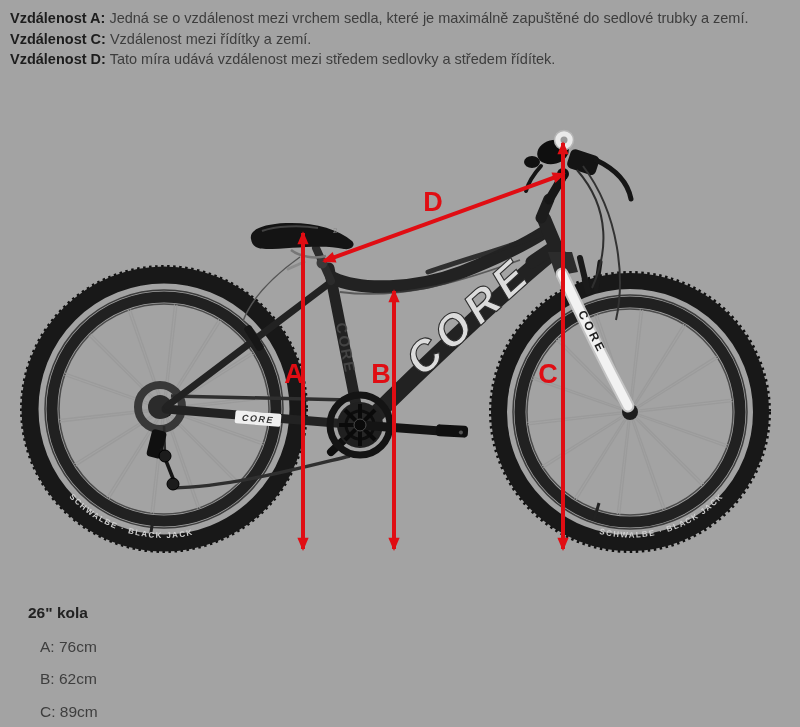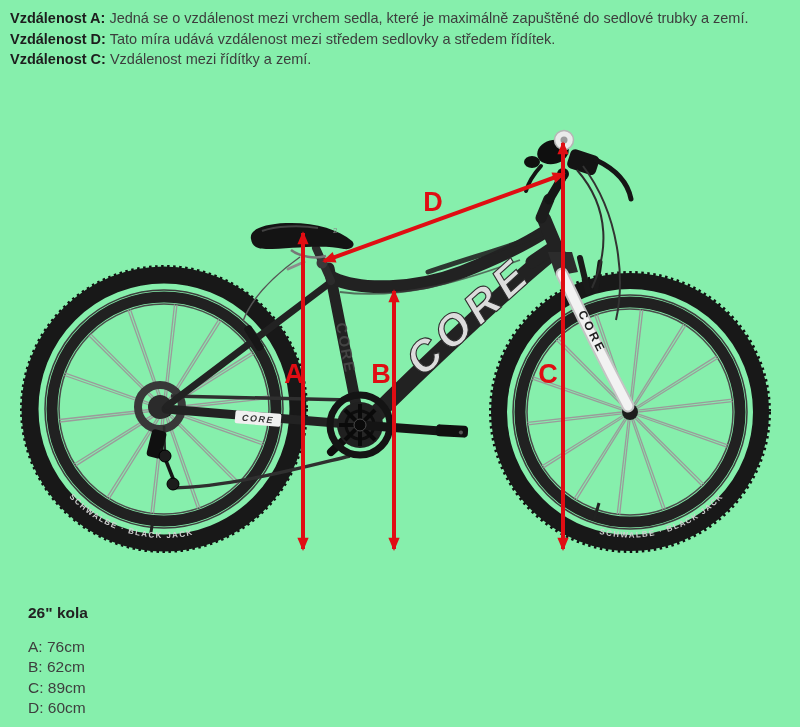--- a/index.html
+++ b/index.html
@@ -1,26 +1,26 @@
 <!DOCTYPE html>
 <html style="--arrow: #e00d13;"><head>
 <meta charset="utf-8">
 <style>
   html,body{margin:0;padding:0;background:#fff;}
-  .page{position:relative;width:800px;height:727px;background:#86efac;overflow:hidden;
+  .page{position:relative;width:800px;height:727px;background:#a3a3a3;overflow:hidden;
         font-family:"Liberation Sans",sans-serif;}
   
   .descriptions{position:absolute;left:10px;top:8px;width:782px;
     font-size:14.5px;line-height:20.5px;color:#3d3d3d;}
   .descriptions p{margin:0;}
   .descriptions b{color:#1d1d1d;font-weight:700;}
   
   .specs{position:absolute;left:28px;top:604px;color:#3e3e3e;font-size:15.5px;}
   .specs .specs-title{margin:0 0 15px 0;font-weight:700;color:#222;}
-  .specs p.spec-line{margin:0;line-height:20.4px;}
+  .specs p.spec-line{margin:12px;line-height:20.4px;}
   
   svg.diagram{position:absolute;left:0;top:0;}
   .arrow-line{stroke:var(--arrow,#e00d13);stroke-width:4;fill:none;}
   .arrowhead{fill:var(--arrow,#e00d13);}
   .dim-label{fill:var(--arrow,#e00d13);font-weight:800;font-size:27px;
     font-family:"Liberation Sans",sans-serif;}
   .spoke{stroke:#9b9b9b;stroke-width:1.3;}
   .tube{stroke:#222;fill:none;stroke-linecap:round;}
   .tire-label{fill:#cfcfcf;font-size:8px;letter-spacing:1.5px;font-weight:700;}
   .logo-big{fill:#dcdcdc;stroke:#2e2e2e;stroke-width:1.1;font-style:italic;
@@ -30,22 +30,22 @@
   .logo-chainstay{fill:#333;font-weight:700;font-style:italic;font-size:9px;letter-spacing:1.5px;}
   .saddle-mark{fill:#8a8a8a;font-size:8px;}
 </style>
 </head>
 <body>
 
 <div class="page">
 
   <div class="descriptions">
     <p><b>Vzdálenost A:</b> <span>Jedná se o vzdálenost mezi vrchem sedla, které je maximálně zapuštěné do sedlové trubky a zemí.</span></p>
+    <p><b>Vzdálenost C:</b> <span>Vzdálenost mezi řídítky a zemí.</span></p>
     <p><b>Vzdálenost D:</b> <span>Tato míra udává vzdálenost mezi středem sedlovky a středem řídítek.</span></p>
-    <p><b>Vzdálenost C:</b> <span>Vzdálenost mezi řídítky a zemí.</span></p>
   </div>
 
   <svg class="diagram" width="800" height="727" viewBox="0 0 800 727">
     <defs>
       <marker id="ah" viewBox="0 0 16 16" refX="13" refY="8" markerWidth="15" markerHeight="15" markerUnits="userSpaceOnUse" orient="auto-start-reverse">
         <path class="arrowhead" d="M1,2 L15,8 L1,14 Z"></path>
       </marker>
       <path id="tp-r" d="M 42,453 A 130,130 0 0 0 286,453"></path>
       <path id="tp-f" d="M 511,455 A 127,127 0 0 0 749,455"></path>
     </defs>

